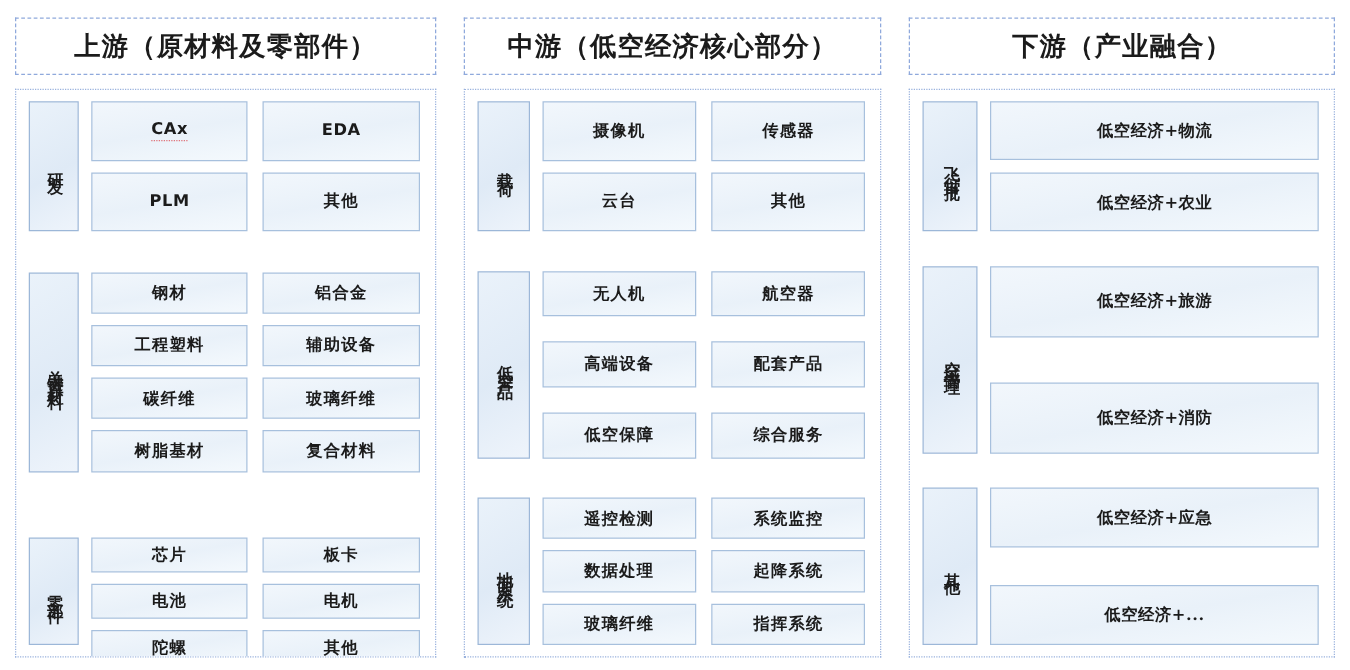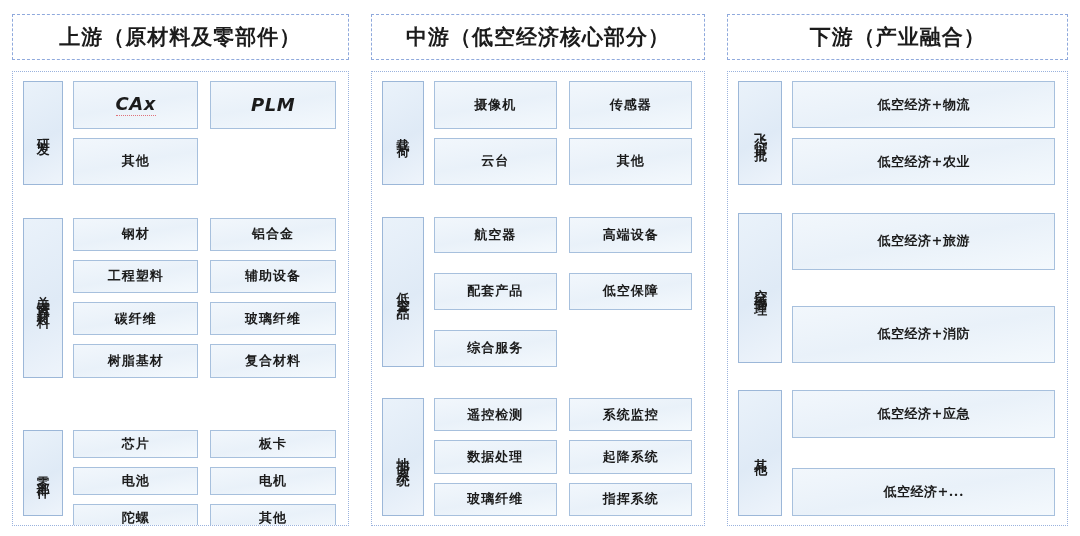--- a/index.html
+++ b/index.html
@@ -123,23 +123,22 @@
   .cell-text {
     font-size: 13px;
     font-weight: 700;
     color: #1b1b1b;
     letter-spacing: 1px;
     white-space: nowrap;
     font-family: "DejaVu Serif", "Liberation Serif", serif;
   }
   .cell-text.latin {
     font-family: "DejaVu Sans", "Liberation Sans", sans-serif;
-    font-size: 18px;
+    font-size: 13px;
     letter-spacing: 0.5px;
-    font-style: italic;
   }
   .cell-text.misspelled {
     border-bottom: 1.4px dotted #e0737a;
     padding-bottom: 1px;
   }
 
   
   .col-upstream .group-label { width: 40px; }
   .col-upstream .cell { min-height: 28px; }
   .g-rd   .group-cells { grid-template-rows: 1fr 1fr; }
@@ -183,20 +182,23 @@
 
       <div class="group g-rd">
         <div class="group-label">
           <span class="group-label-text">研发</span>
         </div>
         <div class="group-cells cols-2">
           <div class="cell">
             <span class="cell-text latin misspelled">CAx</span>
             </div>
           <div class="cell">
+            <span class="cell-text latin">EDA</span>
+            </div>
+          <div class="cell">
             <span class="cell-text latin">PLM</span>
             </div>
           <div class="cell">
             <span class="cell-text">其他</span>
             </div>
         </div>
       </div>
 
       <div class="group g-raw">
         <div class="group-label">
@@ -284,20 +286,23 @@
             </div>
         </div>
       </div>
 
       <div class="group m-prod">
         <div class="group-label">
           <span class="group-label-text">低空产品</span>
         </div>
         <div class="group-cells cols-2">
           <div class="cell">
+            <span class="cell-text">无人机</span>
+            </div>
+          <div class="cell">
             <span class="cell-text">航空器</span>
             </div>
           <div class="cell">
             <span class="cell-text">高端设备</span>
             </div>
           <div class="cell">
             <span class="cell-text">配套产品</span>
             </div>
           <div class="cell">
             <span class="cell-text">低空保障</span>

